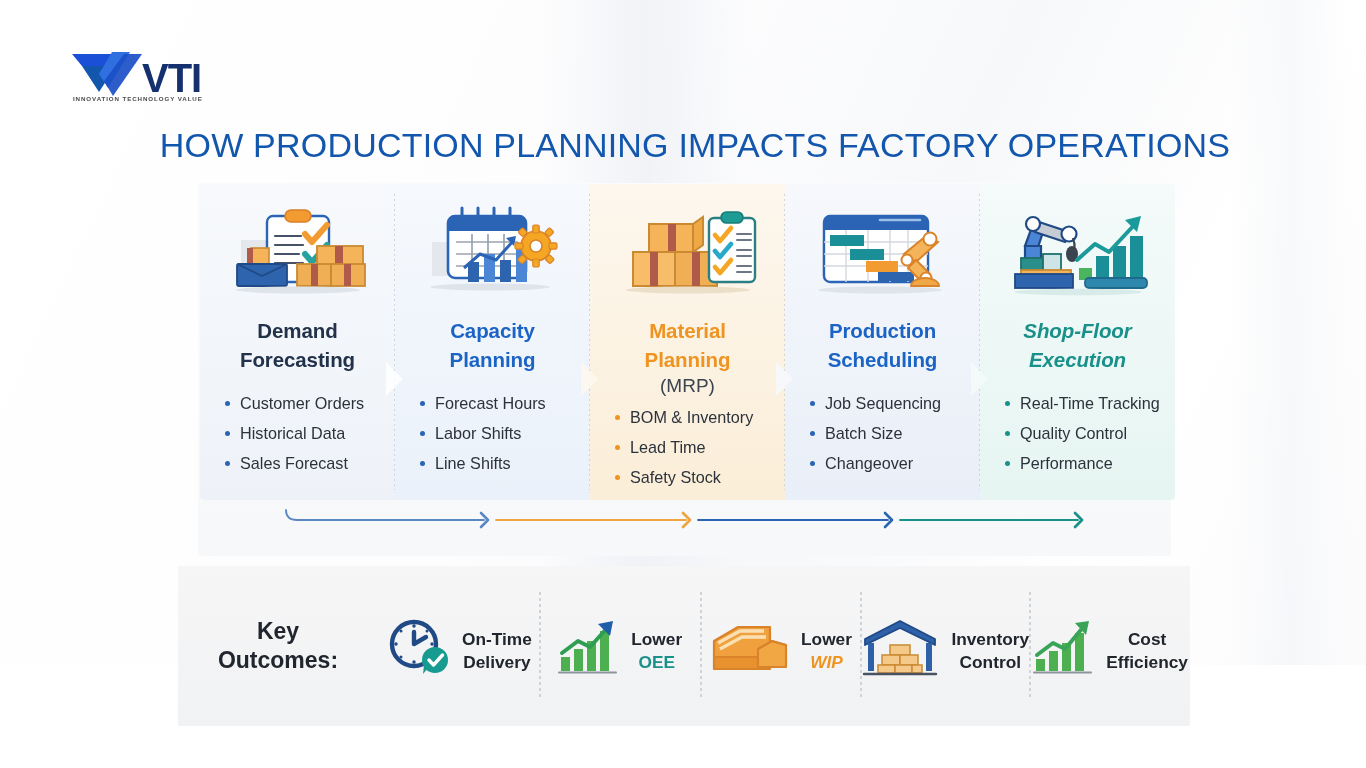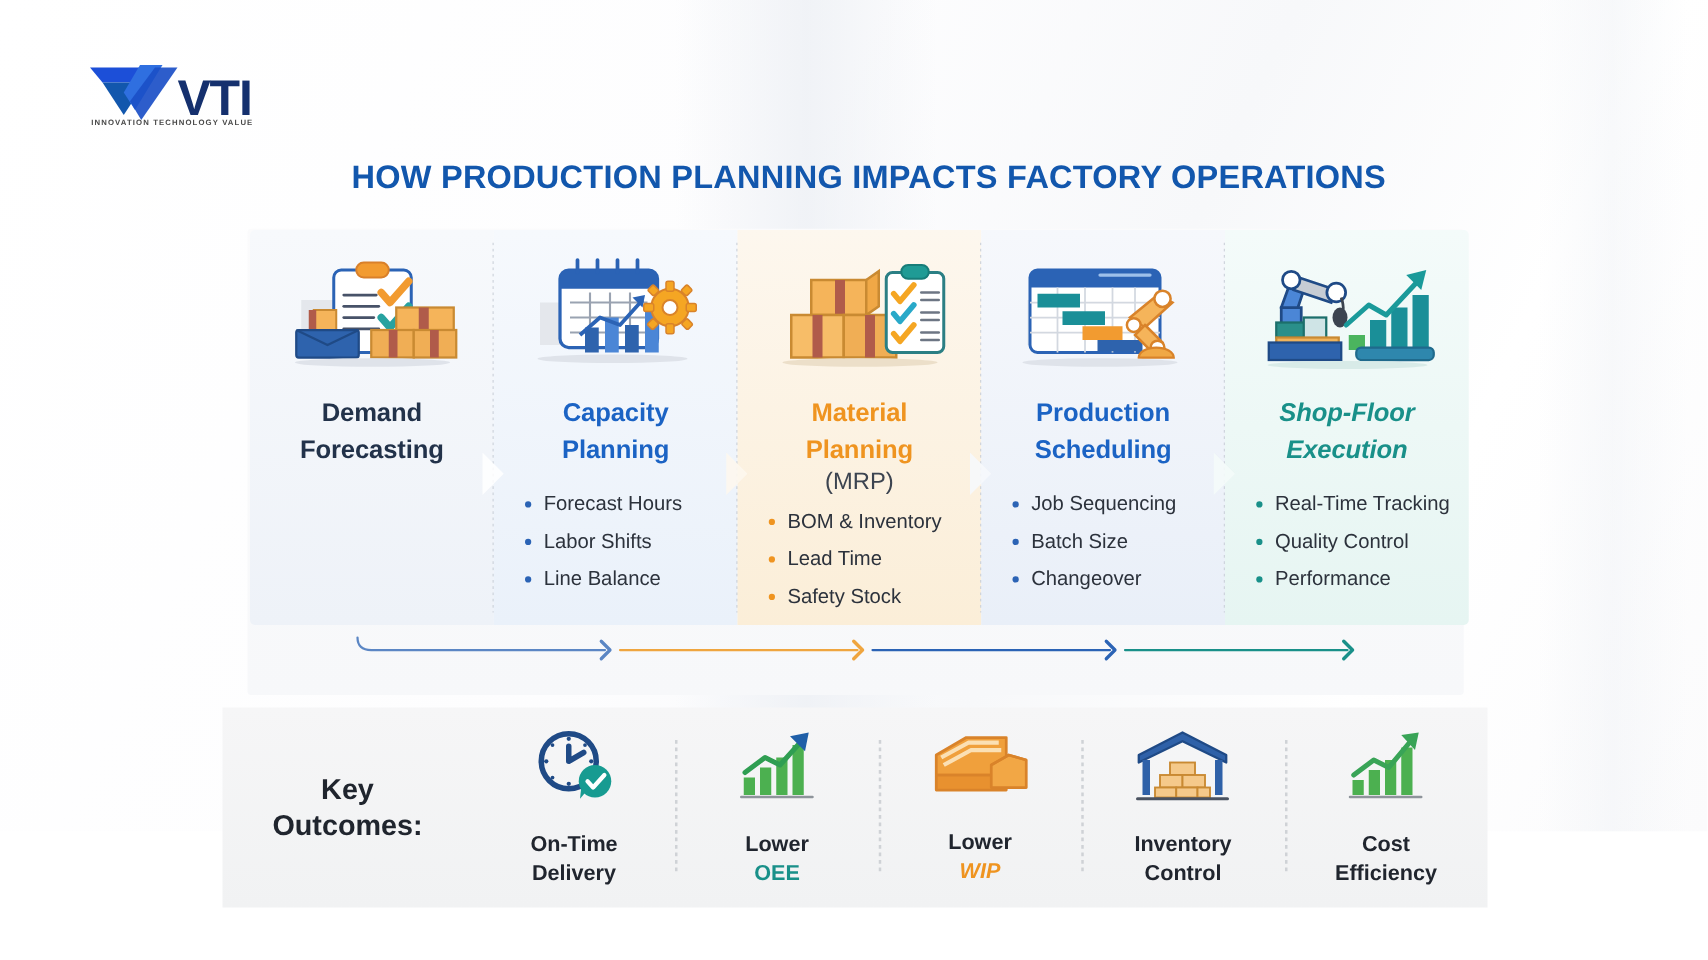--- a/index.html
+++ b/index.html
@@ -27,21 +27,21 @@
   .logo-tag {
     position: absolute; left: 5px; top: 47px;
     font-size: 6.2px; letter-spacing: .9px; color: #4a4a4a;
     font-weight: 600; white-space: nowrap;
   }
 
   
   .title {
     position: absolute; left: 0; right: 0; top: 126px;
     text-align: center;
-    font-size: 26px; font-weight: bold; letter-spacing: .2px;
+    font-size: 34px; font-weight: normal; letter-spacing: .2px;
     color: #1257ad;
     padding-left: 24px;
   }
 
   
   .panel {
     position: absolute; left: 198px; top: 183px;
     width: 973px; height: 373px;
     background: linear-gradient(180deg,#fbfbfc 0%, #f7f8fa 100%);
     border-radius: 3px;
@@ -113,21 +113,21 @@
     background: linear-gradient(180deg,#f6f6f7 0%,#f1f2f3 100%);
     display: flex; align-items: center;
   }
   .ko-label {
     width: 200px; text-align: center;
     font-size: 23px; font-weight: bold; color: #20252e; line-height: 1.28;
     flex: 0 0 200px;
   }
   .ko-item {
     flex: 1 1 0; height: 124px;
-    display: flex; flex-direction: column; align-items: center; justify-content: center;
+    display: flex; align-items: center; justify-content: center;
     position: relative;
     gap: 11px;
   }
   .ko-item + .ko-item::before, .ko-item:first-of-type::before {
     content: ""; position: absolute; left: 0; top: 8px; bottom: 8px; width: 2px;
     background-image: linear-gradient(#cfd2d6 45%, rgba(255,255,255,0) 0%);
     background-size: 2px 6px; background-repeat: repeat-y;
   }
   .ko-icon { height: 66px; display: flex; align-items: flex-end; justify-content: center; }
   .ko-text { margin-top: 9px; text-align: center; font-size: 17.3px; font-weight: bold; color: #20252e; line-height: 1.33; }
@@ -183,20 +183,25 @@
           <rect x="88" y="62" width="7" height="22" fill="#b05b4a"></rect>
           <rect x="108" y="62" width="34" height="22" fill="#f0ae55" stroke="#c98a32" stroke-width="1.8"></rect>
           <rect x="121" y="62" width="7" height="22" fill="#b05b4a"></rect>
           <ellipse cx="75" cy="88" rx="62" ry="3.4" fill="#dfe3ea"></ellipse>
         </svg>
       </div>
       <h3>
         <span>Demand</span><br>
         <span>Forecasting</span>
       </h3>
+      <ul class="bullets">
+        <li>Customer Orders</li>
+        <li>Historical Data</li>
+        <li>Sales Forecast</li>
+      </ul>
       <div class="card-sep"></div>
       <svg class="card-notch" viewBox="0 0 20 34">
         <path d="M1 0 L18 17 L1 34 Z" fill="#ffffff" opacity=".85"></path>
       </svg>
     </div>
 
     <div class="card c2">
       <div class="icon-wrap">
         <svg width="150" height="100" viewBox="0 0 150 100">
           <rect x="14" y="40" width="24" height="34" fill="#e4e7ec"></rect>
@@ -239,21 +244,21 @@
           <ellipse cx="72" cy="85" rx="60" ry="3.4" fill="#dfe3ea"></ellipse>
         </svg>
       </div>
       <h3>
         <span>Capacity</span><br>
         <span>Planning</span>
       </h3>
       <ul class="bullets">
         <li>Forecast Hours</li>
         <li>Labor Shifts</li>
-        <li>Line Balance</li>
+        <li>Line Shifts</li>
       </ul>
       <div class="card-sep"></div>
       <svg class="card-notch" viewBox="0 0 20 34">
         <path d="M1 0 L18 17 L1 34 Z" fill="#fdf7ee" opacity=".9"></path>
       </svg>
     </div>
 
     <div class="card c3">
       <div class="icon-wrap">
         <svg width="150" height="100" viewBox="0 0 150 100">

